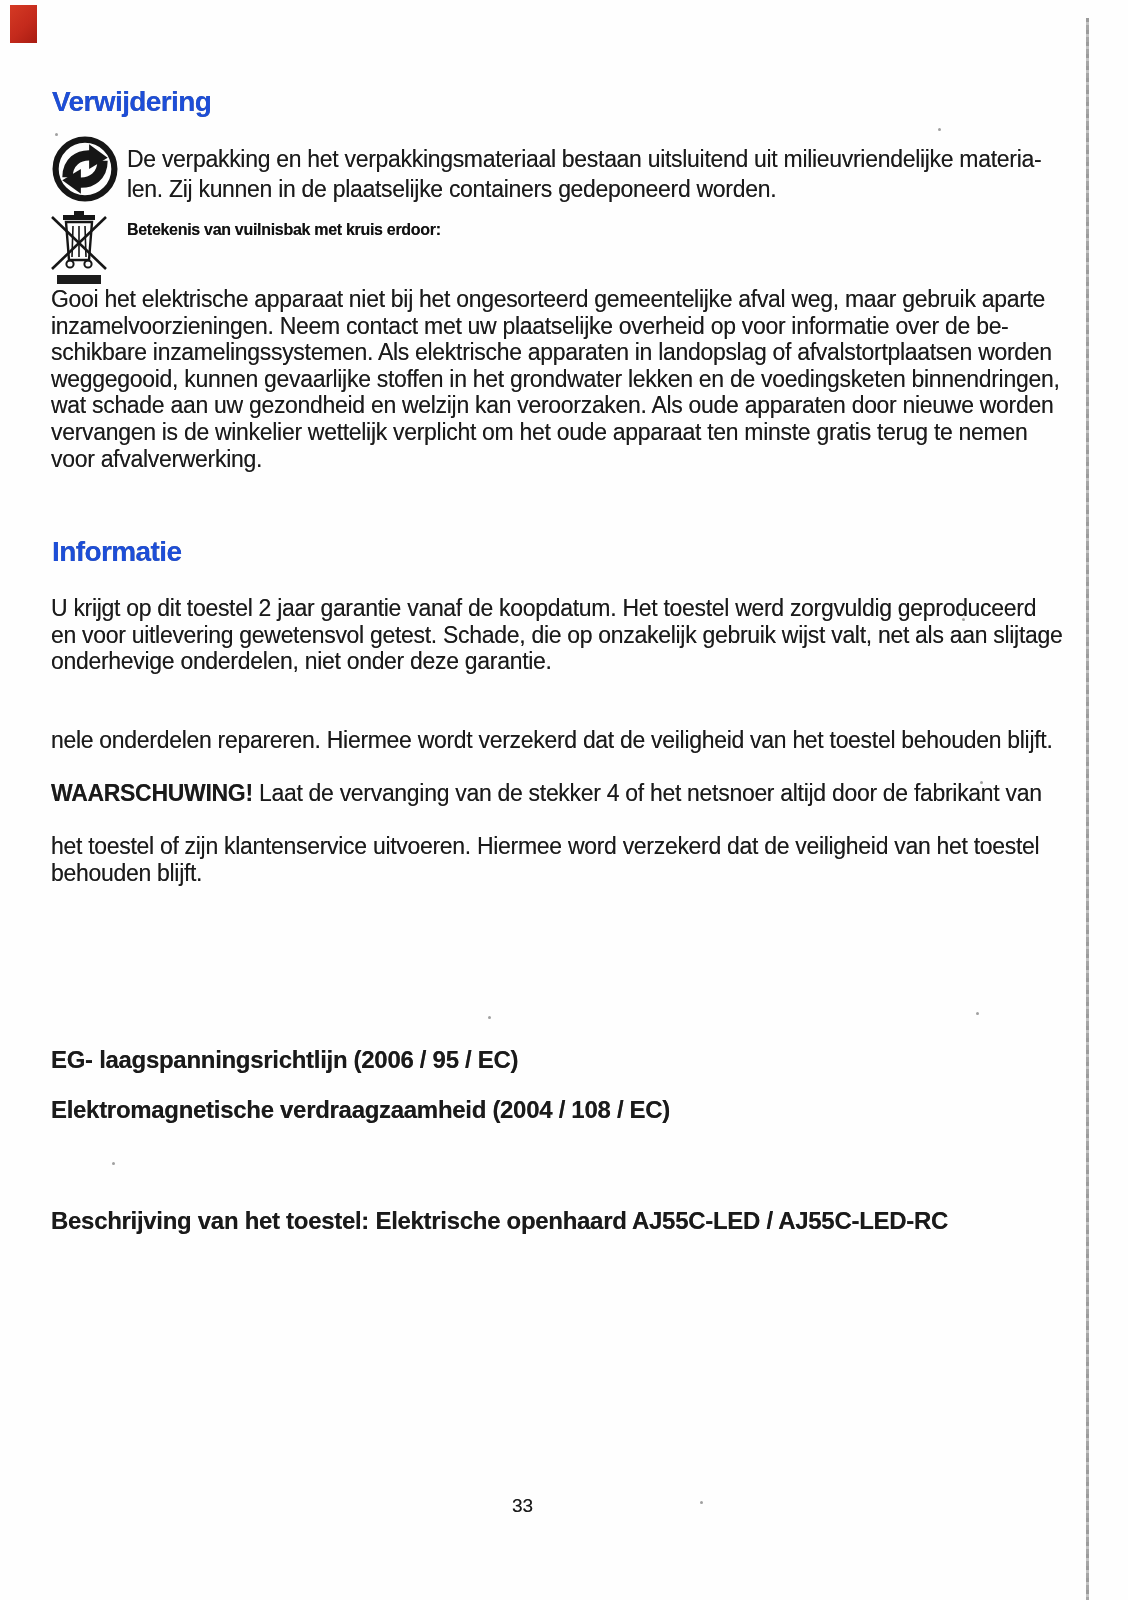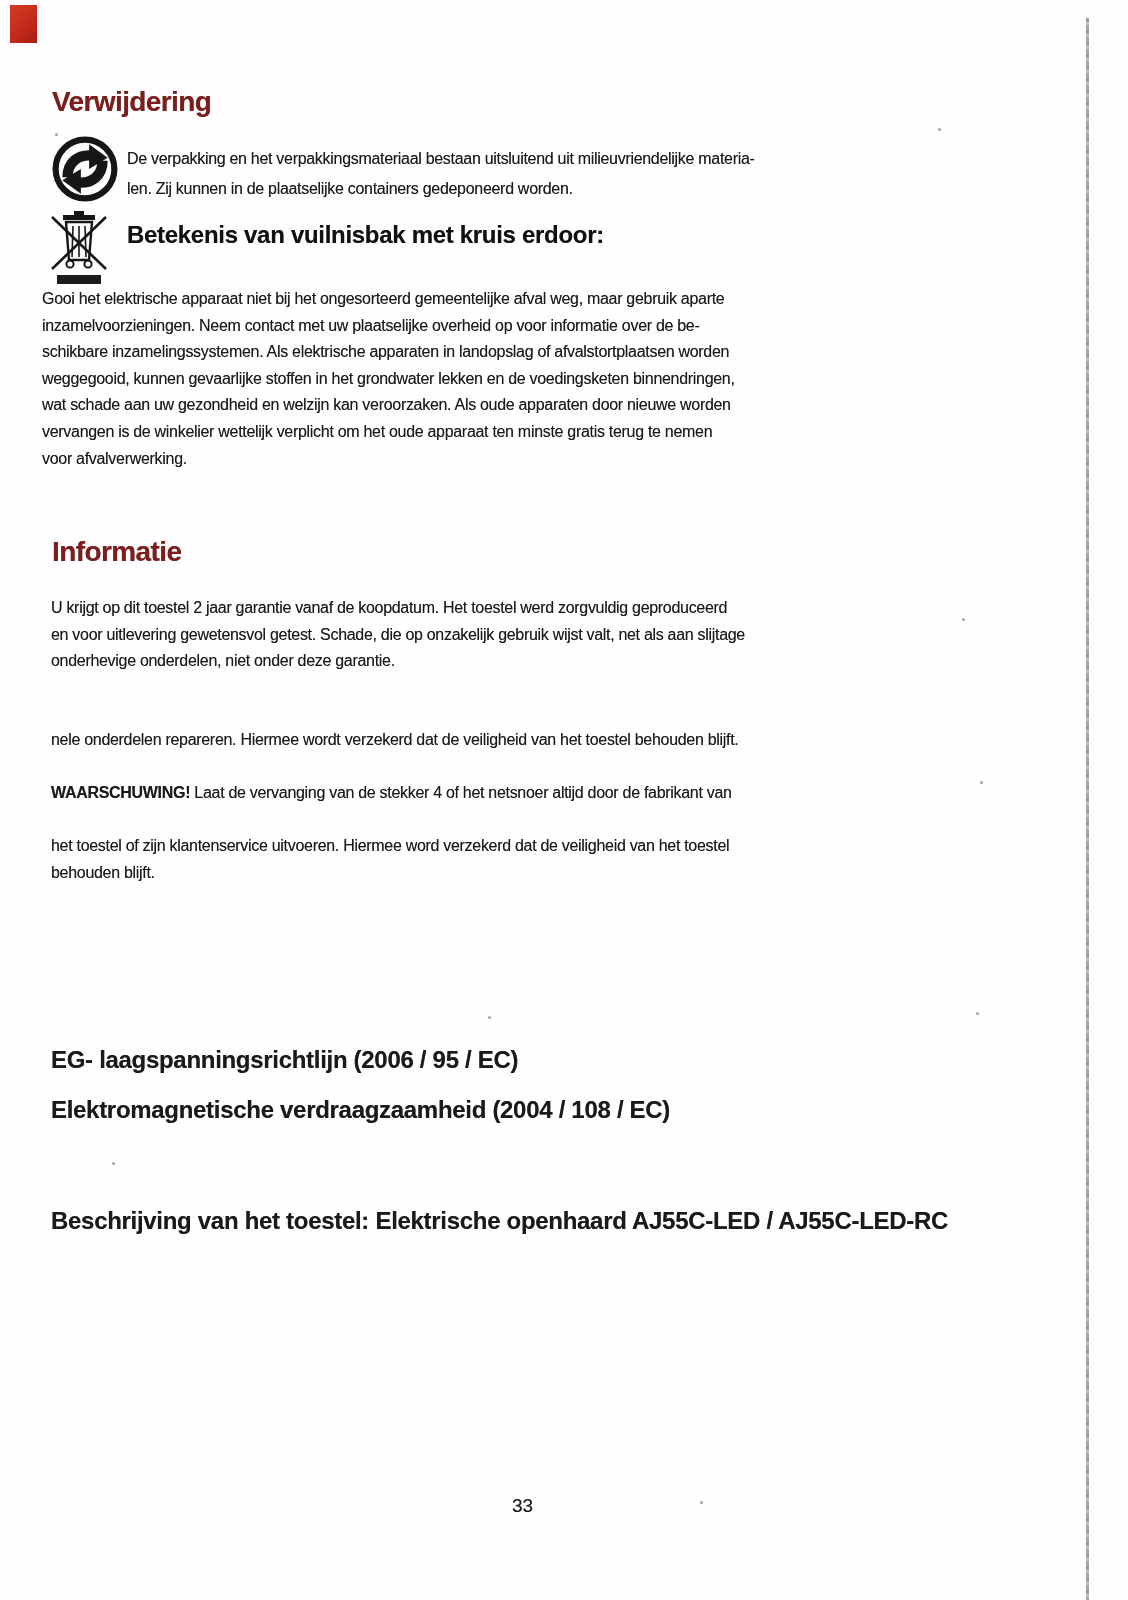--- a/index.html
+++ b/index.html
@@ -8,30 +8,30 @@
     width:1128px;height:1600px;
     background:#fefefe;
     margin:0 auto;
     overflow:hidden;
     font-family:"Liberation Sans","DejaVu Sans",sans-serif;
     color:#1a1a1a;
   }
   .abs{position:absolute;}
   .h1{
     font-size:28px;font-weight:bold;letter-spacing:-0.6px;
-    color:#7f1d1d;white-space:pre;margin:0;
+    color:#1d4ed8;white-space:pre;margin:0;
     text-shadow:0 0 0.6px rgba(0,0,0,.55);
   }
   .h2{
-    font-size:24px;font-weight:bold;letter-spacing:-0.3px;
+    font-size:16px;font-weight:bold;letter-spacing:-0.3px;
     color:#111;white-space:pre;margin:0;
     text-shadow:0 0 0.6px rgba(0,0,0,.55);
   }
   .body-text{
-    font-size:16px;line-height:26.6px;letter-spacing:-0.3px;
+    font-size:23px;line-height:26.6px;letter-spacing:-0.3px;
     white-space:pre-line;
     text-shadow:0 0 0.5px rgba(0,0,0,.5);
     width:1040px;
   }
   .pack-text{line-height:30px;width:940px;}
   .wline{white-space:pre-line;}
   .b{font-weight:bold;}
   .directive{
     font-size:24px;font-weight:bold;letter-spacing:-0.3px;white-space:pre;
     text-shadow:0 0 0.6px rgba(0,0,0,.55);
@@ -91,21 +91,21 @@
       <circle cx="20" cy="57" r="3.6" fill="none" stroke="#161616" stroke-width="2"></circle>
       <circle cx="38" cy="57" r="3.6" fill="none" stroke="#161616" stroke-width="2"></circle>
       <line x1="2" y1="10" x2="56" y2="62" stroke="#161616" stroke-width="2.6"></line>
       <line x1="56" y1="10" x2="2" y2="62" stroke="#161616" stroke-width="2.6"></line>
       <rect x="7" y="68" width="44" height="9" fill="#1c1c1c"></rect>
     </svg>
   </div>
 
   <h2 class="abs h2" style="left:127px;top:221px">Betekenis van vuilnisbak met kruis erdoor:</h2>
 
-  <div class="abs body-text" style="left:42px;top:286px">Gooi het elektrische apparaat niet bij het ongesorteerd gemeentelijke afval weg, maar gebruik aparte
+  <div class="abs body-text" style="left:51px;top:286px">Gooi het elektrische apparaat niet bij het ongesorteerd gemeentelijke afval weg, maar gebruik aparte
 inzamelvoorzieningen. Neem contact met uw plaatselijke overheid op voor informatie over de be-
 schikbare inzamelingssystemen. Als elektrische apparaten in landopslag of afvalstortplaatsen worden
 weggegooid, kunnen gevaarlijke stoffen in het grondwater lekken en de voedingsketen binnendringen,
 wat schade aan uw gezondheid en welzijn kan veroorzaken. Als oude apparaten door nieuwe worden
 vervangen is de winkelier wettelijk verplicht om het oude apparaat ten minste gratis terug te nemen
 voor afvalverwerking.</div>
 
   <h1 class="abs h1" style="left:52px;top:536px">Informatie</h1>
 
   <div class="abs body-text" style="left:51px;top:595px">U krijgt op dit toestel 2 jaar garantie vanaf de koopdatum. Het toestel werd zorgvuldig geproduceerd

